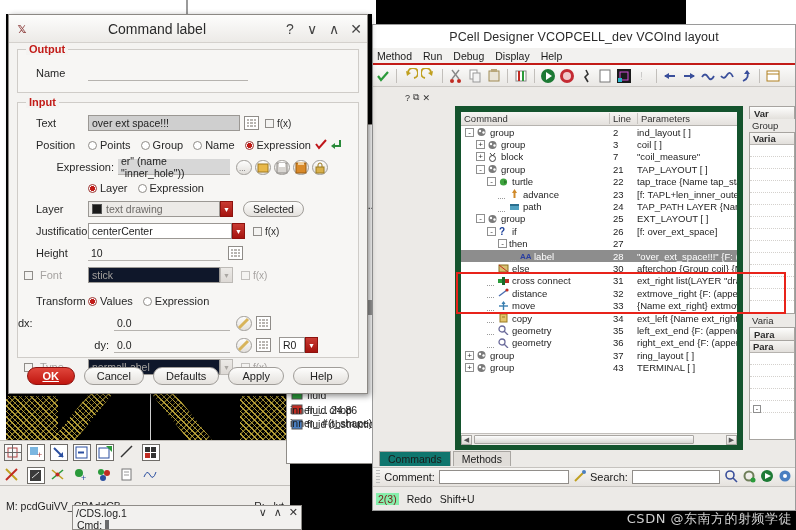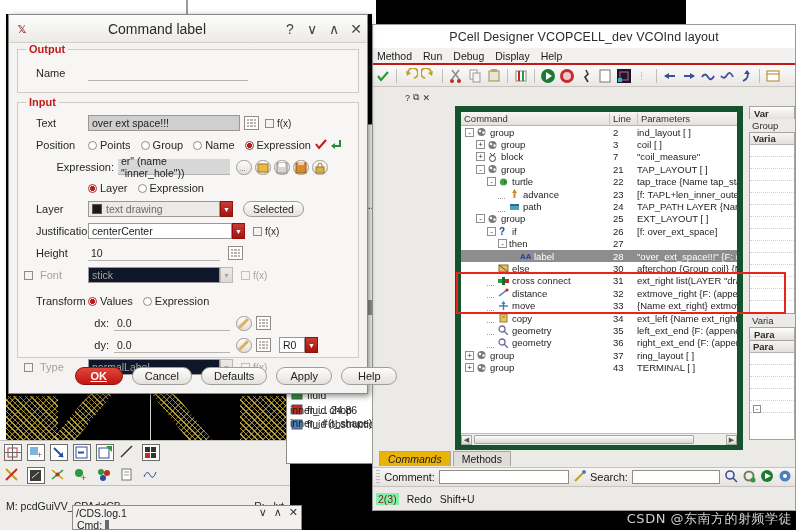--- a/index.html
+++ b/index.html
@@ -118,21 +118,21 @@
   
   #pcell-tabs {
     position:absolute; left:0; bottom:44px; width:372px; height:16px;
     display:flex; align-items:flex-end; padding-left:6px; gap:2px;
     background:#eceae7;
   }
   .wtab {
     height:15px; padding:0 8px; font-size:10.5px; display:flex; align-items:center;
     background:#f7f6f4; border:1px solid #a9a6a2; border-bottom:none;
   }
-  .wtab.active { background:#eab308;font-style:italic; }
+  .wtab.active { background:#0f766e; }
   .wtab.inactive { background:#e0ddd9; }
   #pcell-cmdbar {
     position:absolute; left:0; bottom:24px; width:100%; height:19px;
     background:linear-gradient(#f7f6f4,#e6e3df); border-top:1px solid #c6c3bf;
     display:flex; align-items:center; gap:4px; padding:0 3px;
   }
   .fieldbox { height:14px; background:#fff; border:1px solid #918e8a; }
   #pcell-statusbar {
     position:absolute; left:0; bottom:0; width:100%; height:24px;
     background:#eceae7; border-top:1px solid #c6c3bf; font-size:10.5px;
@@ -204,21 +204,21 @@
   }
   .calcbtn i { background:#b8b5b1; display:block; }
   .dropbtn { width:13px; height:16px; background:linear-gradient(#c93b33,#a5140f);
     border:1px solid #8d120e; color:#fff; font-size:7px; line-height:16px;
     text-align:center; flex:none; }
   .greybtn { height:16px; padding:0 9px; font-size:10.5px; border:1px solid #a09d99;
     border-radius:8px; background:linear-gradient(#fdfdfc,#e4e1dd);
     display:flex; align-items:center; justify-content:center; color:#272727; }
   #dlg-buttons {
     position:absolute; left:0; bottom:0; width:100%; height:34px;
-    display:flex; align-items:center; justify-content:center; gap:9px;margin-left:48px;
+    display:flex; align-items:center; justify-content:center; gap:9px;
   }
   .dbtn {
     height:18px; min-width:56px; padding:0 12px; font-size:11px;
     border:1px solid #a09d99; border-radius:9px;
     background:linear-gradient(#fdfdfc,#e4e1dd);
     display:flex; align-items:center; justify-content:center; color:#232323;
   }
   .dbtn.ok {
     background:linear-gradient(#e0463c,#c0160f); color:#fff; font-weight:bold;
     border-color:#8d120e; min-width:48px;
@@ -1097,21 +1097,21 @@
 
       <div class="row" style="margin-top:4px;">
         <div class="rlabel">Transform</div>
         <span class="radio on"></span>
         <span class="rlab">Values</span>
         <span class="radio"></span>
         <span class="rlab">Expression</span>
       </div>
 
       <div class="row">
-        <div class="rlabel" style="width:96px;padding-left:0;text-align:right;padding-right:5px;">dx:</div>
+        <div class="rlabel" style="width:96px;padding-left:0;text-align:left;padding-right:5px;">dx:</div>
         <div class="tfield flat" style="width:116px;">0.0</div>
         <span class="smallbtn" style="margin-left:6px;border-radius:8px;">
           <svg width="14" height="13">
               <line x1="2" y1="11" x2="11" y2="2" stroke="#d8b45a" stroke-width="3"></line>
             </svg></span>
         <div class="calcbtn" style="margin-left:4px;">
           <i></i>
             <i></i>
             <i></i>
             <i></i>

